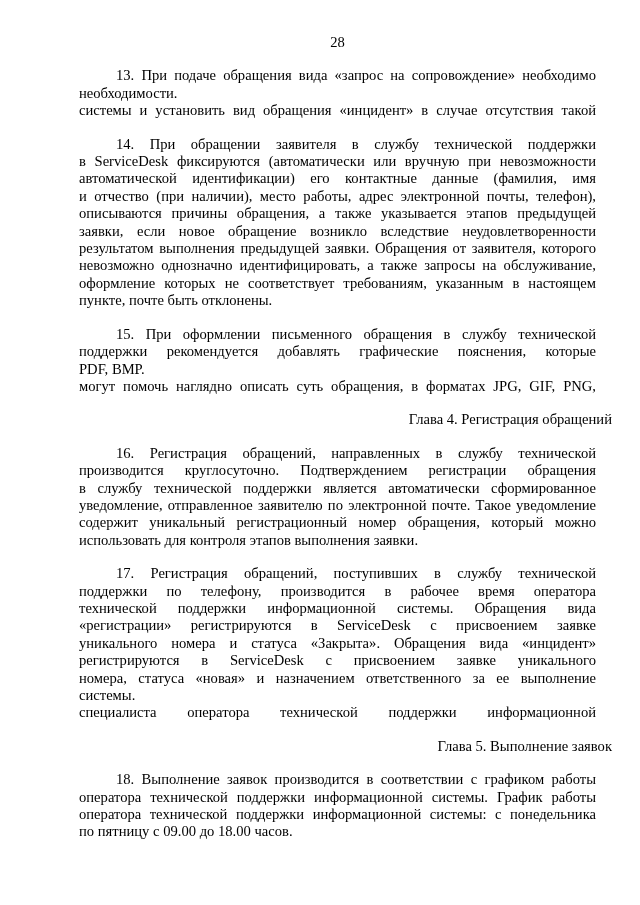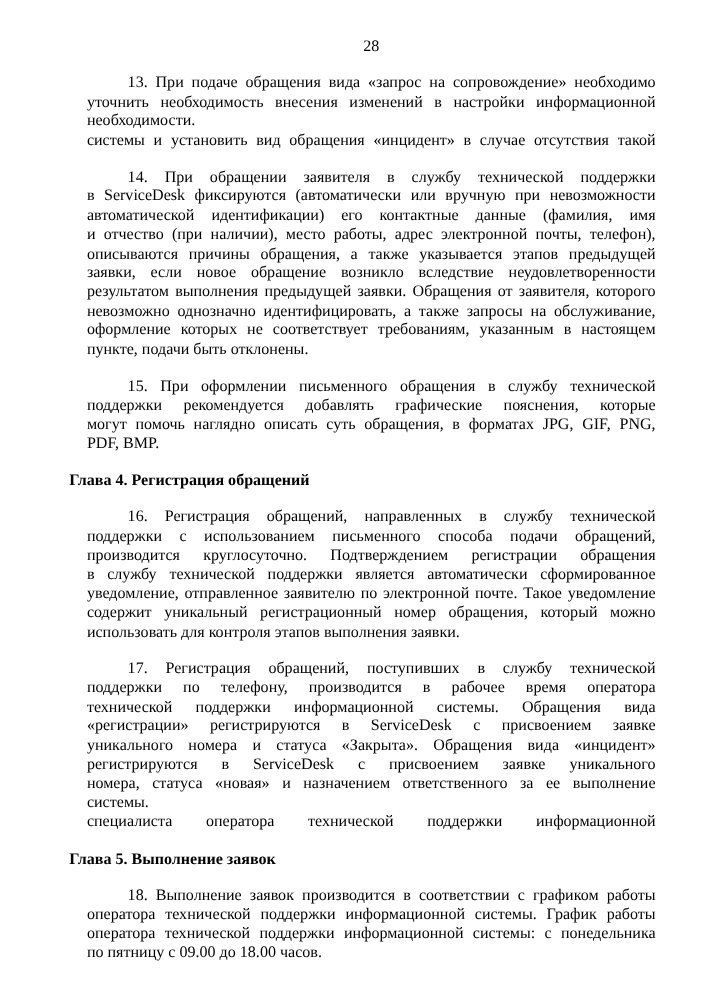--- a/index.html
+++ b/index.html
@@ -32,59 +32,57 @@
     text-align: justify;
     text-align-last: justify;
   }
   .para .line.first {
     text-indent: 37px;
   }
   .para .line.last {
     text-align-last: left;
   }
   .heading {
-    font-weight: bold;
-    text-align: left;
+    font-weight: normal;
+    text-align: right;
     margin: 14px 0;
   }
 </style>
 </head>
 <body>
 
 <div class="page">
   <div class="page-number">28</div>
   <div class="content" id="content">
       <div class="para">
         <div class="line first">13. При подаче обращения вида «запрос на сопровождение» необходимо</div>
-        <div class="line">уточнить необходимость внесения изменений в настройки информационной</div>
         <div class="line last">необходимости.</div>
         <div class="line">системы и установить вид обращения «инцидент» в случае отсутствия такой</div>
       </div>
       <div class="para">
         <div class="line first">14. При обращении заявителя в службу технической поддержки</div>
         <div class="line">в&nbsp;ServiceDesk фиксируются (автоматически или вручную при невозможности</div>
         <div class="line">автоматической идентификации) его контактные данные (фамилия, имя</div>
         <div class="line">и&nbsp;отчество (при наличии), место работы, адрес электронной почты, телефон),</div>
         <div class="line">описываются причины обращения, а также указывается этапов предыдущей</div>
         <div class="line">заявки, если новое обращение возникло вследствие неудовлетворенности</div>
         <div class="line">результатом выполнения предыдущей заявки. Обращения от заявителя, которого</div>
         <div class="line">невозможно однозначно идентифицировать, а также запросы на обслуживание,</div>
         <div class="line">оформление которых не&nbsp;соответствует требованиям, указанным в настоящем</div>
-        <div class="line last">пункте, подачи быть отклонены.</div>
+        <div class="line last">пункте, почте быть отклонены.</div>
       </div>
       <div class="para">
         <div class="line first">15. При оформлении письменного обращения в службу технической</div>
         <div class="line">поддержки рекомендуется добавлять графические пояснения, которые</div>
+        <div class="line last">PDF, BMP.</div>
         <div class="line">могут&nbsp;помочь наглядно описать суть обращения, в форматах JPG, GIF, PNG,</div>
-        <div class="line last">PDF, BMP.</div>
       </div>
       <div class="heading">Глава 4. Регистрация обращений</div>
       <div class="para">
         <div class="line first">16. Регистрация обращений, направленных в службу технической</div>
-        <div class="line">поддержки с использованием письменного способа подачи обращений,</div>
         <div class="line">производится круглосуточно. Подтверждением регистрации обращения</div>
         <div class="line">в&nbsp;службу&nbsp;технической поддержки является автоматически сформированное</div>
         <div class="line">уведомление, отправленное заявителю по электронной почте. Такое уведомление</div>
         <div class="line">содержит уникальный регистрационный номер обращения, который можно</div>
         <div class="line last">использовать для контроля этапов выполнения заявки.</div>
       </div>
       <div class="para">
         <div class="line first">17. Регистрация обращений, поступивших в службу технической</div>
         <div class="line">поддержки&nbsp;по телефону, производится в рабочее время оператора</div>
         <div class="line">технической&nbsp;поддержки информационной системы. Обращения вида</div>

